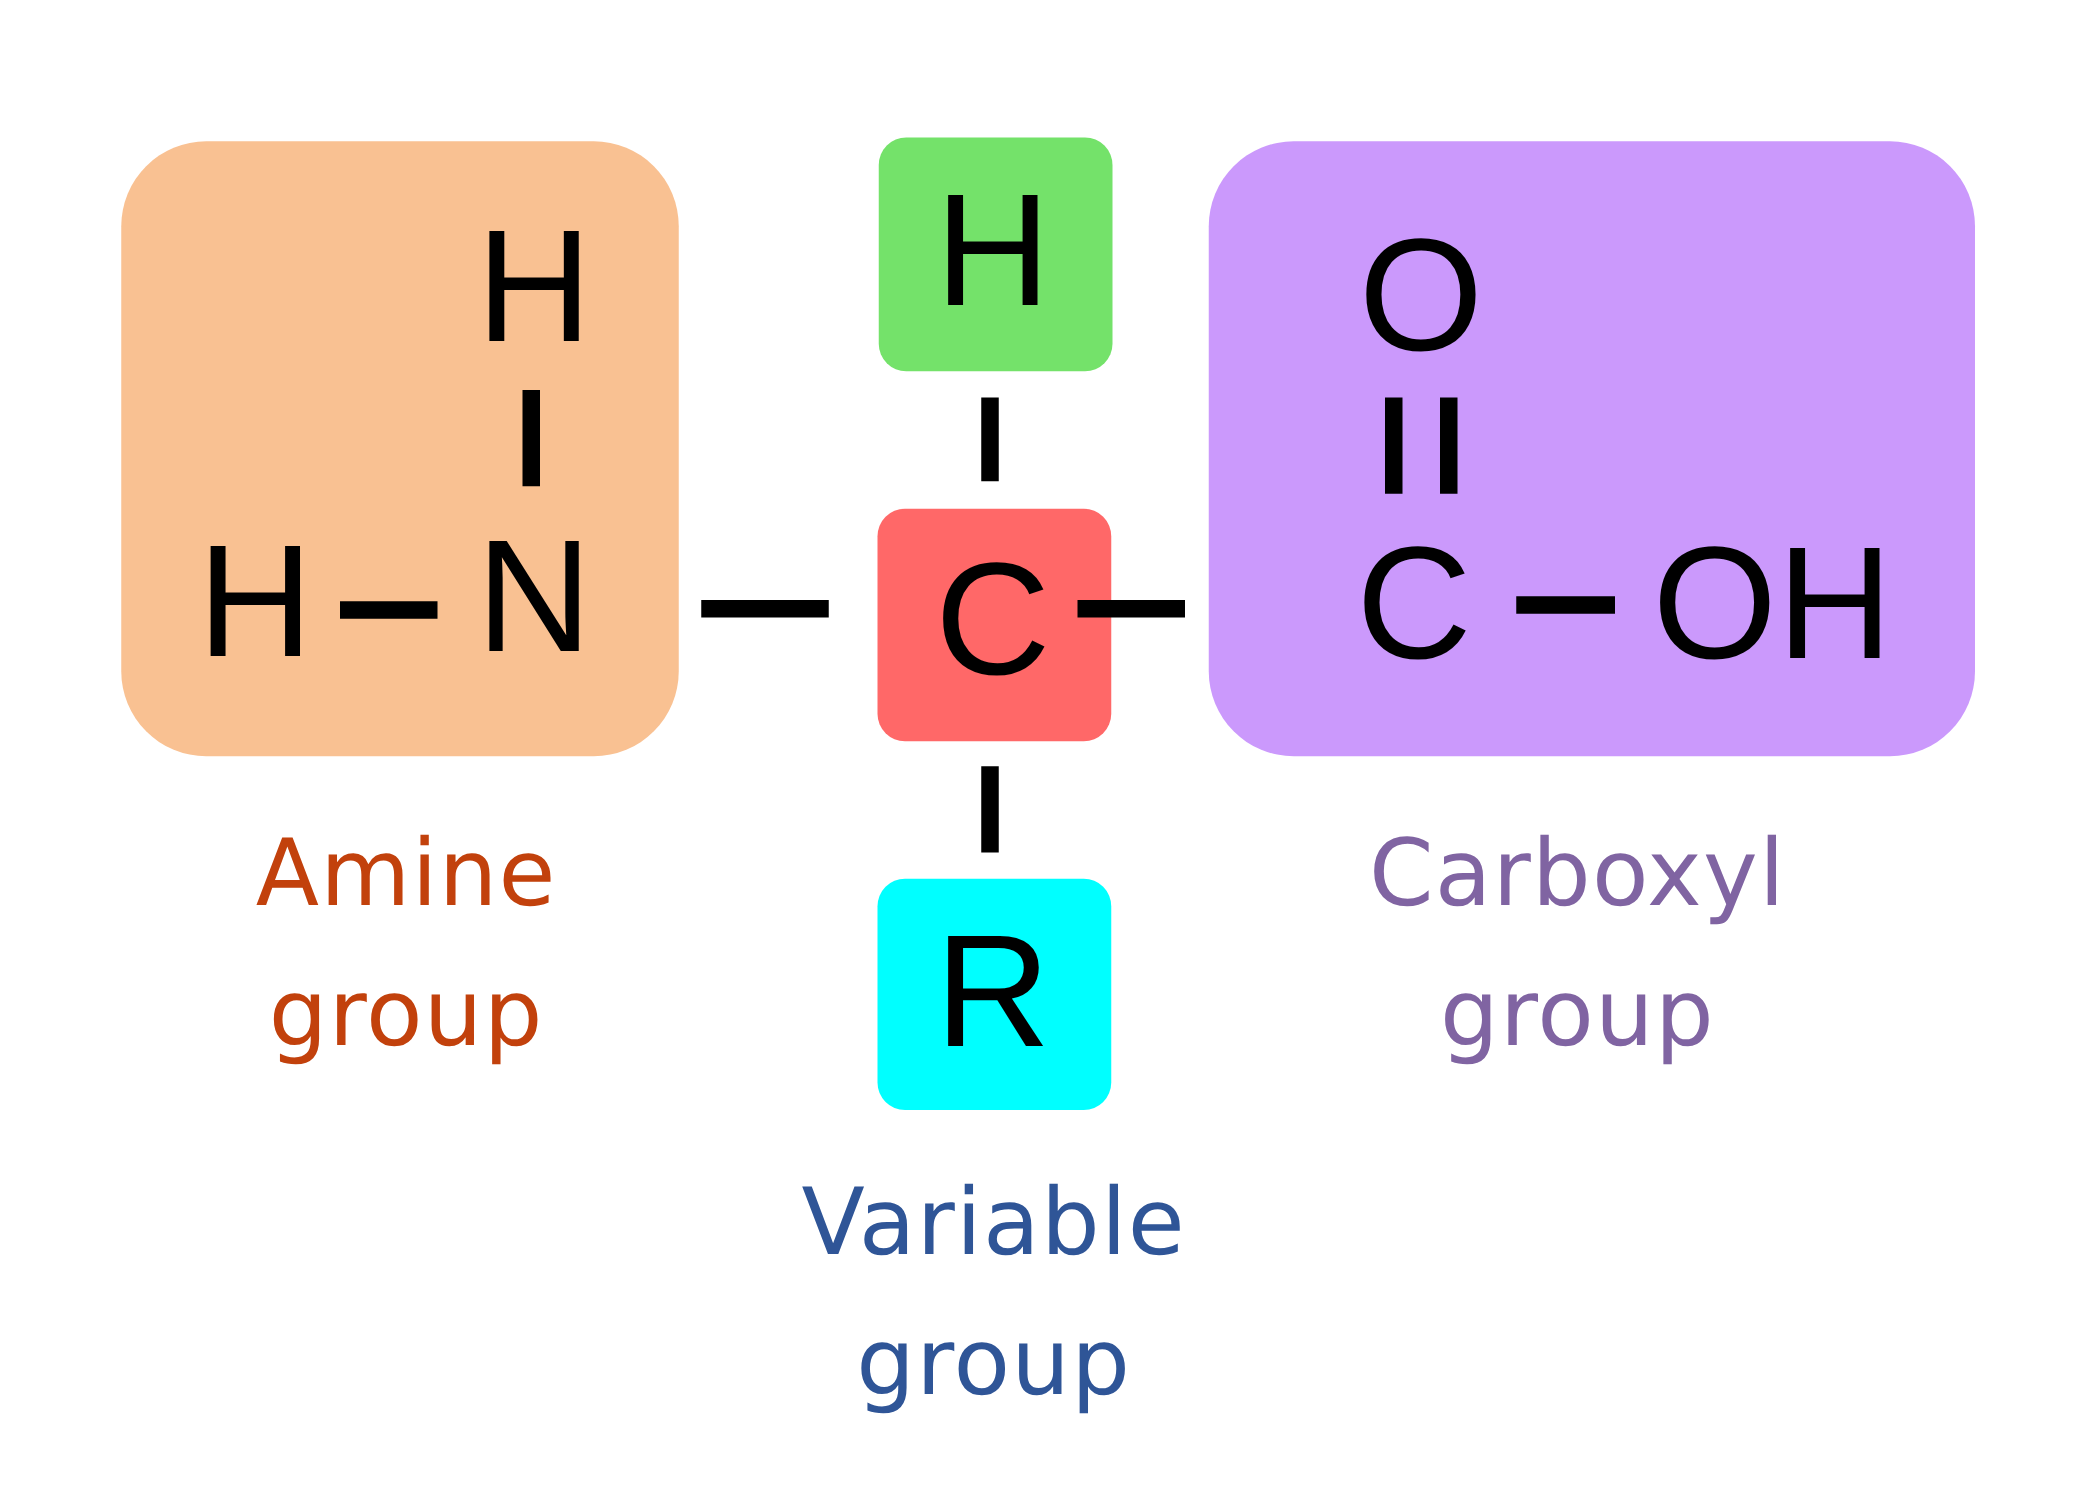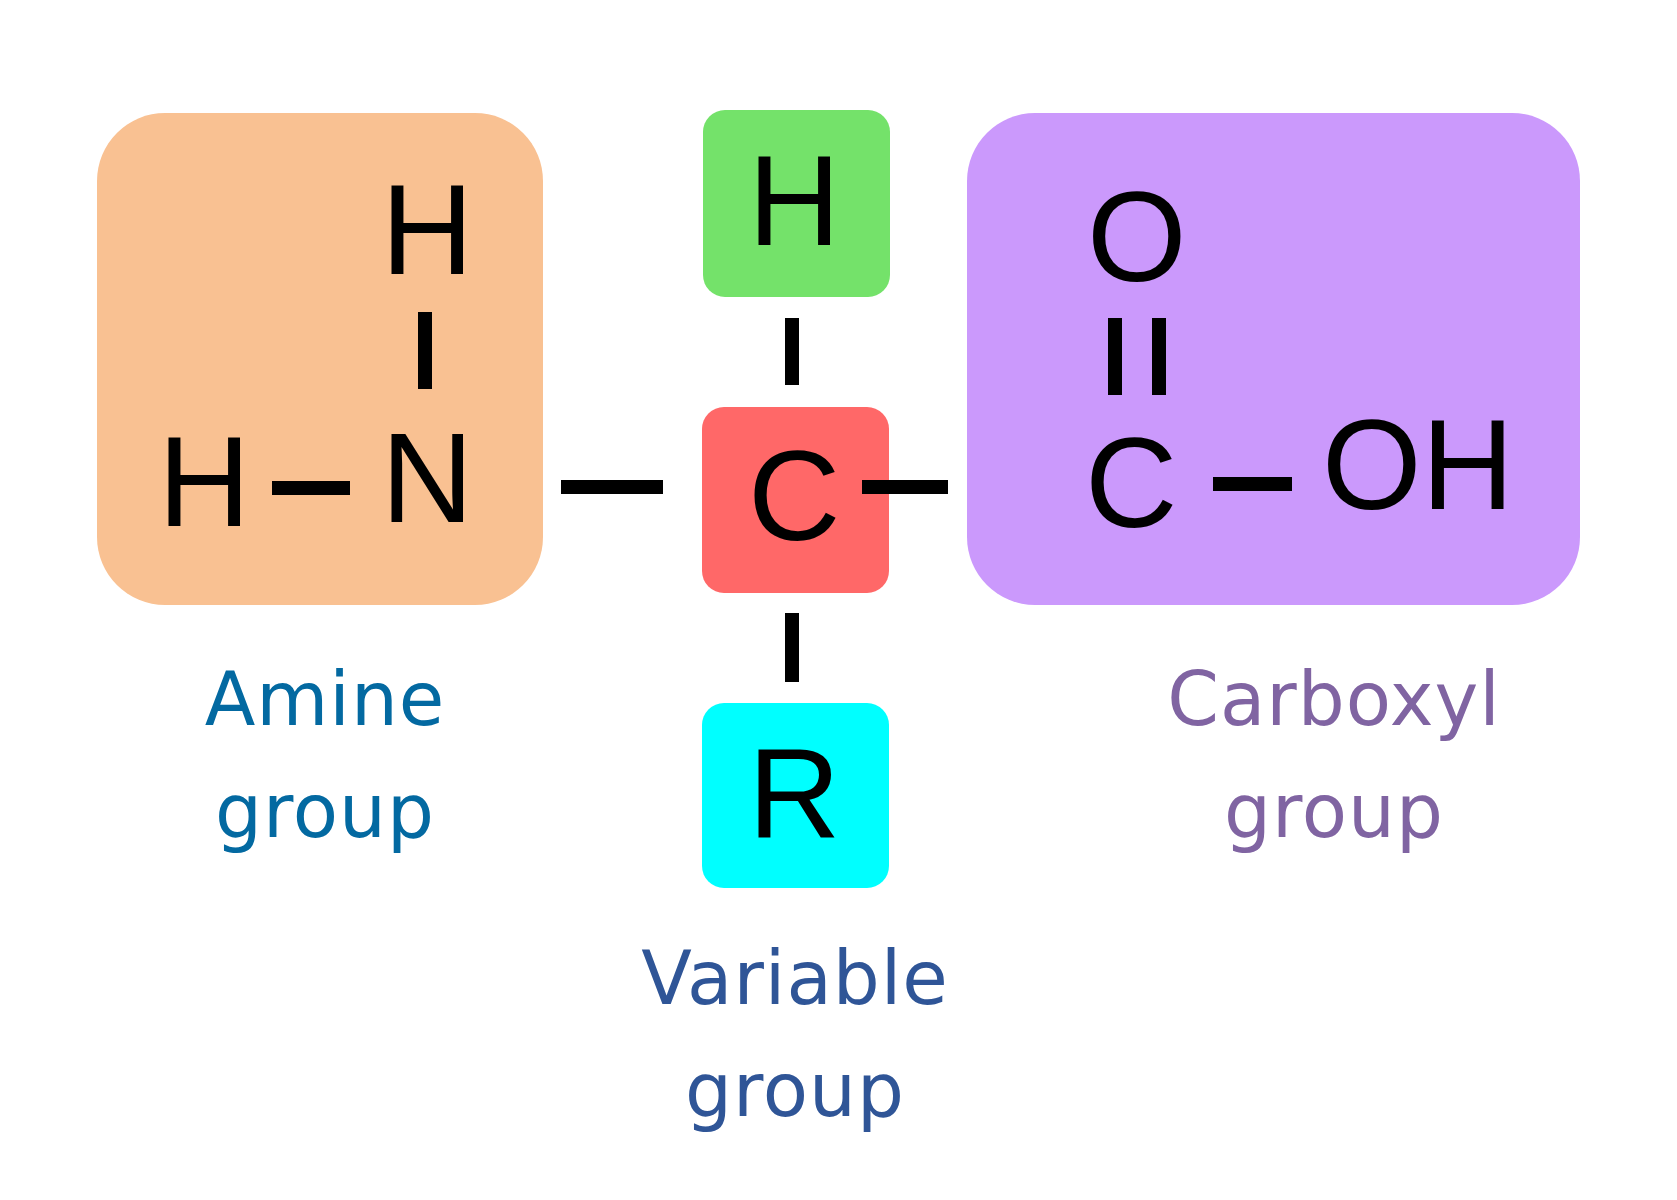--- a/index.html
+++ b/index.html
@@ -41,28 +41,28 @@
 
   <div class="bond" style="left:862px; top:480px; width:86px; height:14px;"></div>
 
   <div class="box" style="left:967px; top:113px; width:613px; height:492px; background:#CB99FC; border-radius:68px;">
   </div>
   <div class="glyph" style="left:1087px; top:173px;">O</div>
   <div class="bond" style="left:1108px; top:318px; width:14px; height:77px;"></div>
   <div class="bond" style="left:1152px; top:318px; width:14px; height:77px;"></div>
   <div class="glyph" style="left:1085px; top:419px;">C</div>
   <div class="bond" style="left:1213px; top:477px; width:79px; height:14px;"></div>
-  <div class="glyph" style="left:1322px; top:401px;text-align:right;">OH</div>
+  <div class="glyph" style="left:1322px; top:419px;text-align:right;">OH</div>
 
-  <div class="label" style="left:160px; top:643px; width:330px; color:#0369a1;text-align:center;">
+  <div class="label" style="left:160px; top:643px; width:330px; color:#c2410c;text-align:center;">
     <span>Amine</span>
     <span>group</span>
   </div>
 
-  <div class="label" style="left:1144px; top:643px; width:380px; color:#8064A2;">
+  <div class="label" style="left:1072px; top:643px; width:380px; color:#8064A2;">
     <span>Carboxyl</span>
     <span>group</span>
   </div>
 
   <div class="label" style="left:610px; top:922px; width:370px; color:#2F5597;text-align:center;">
     <span>Variable</span>
     <span>group</span>
   </div>
 
 </div>

